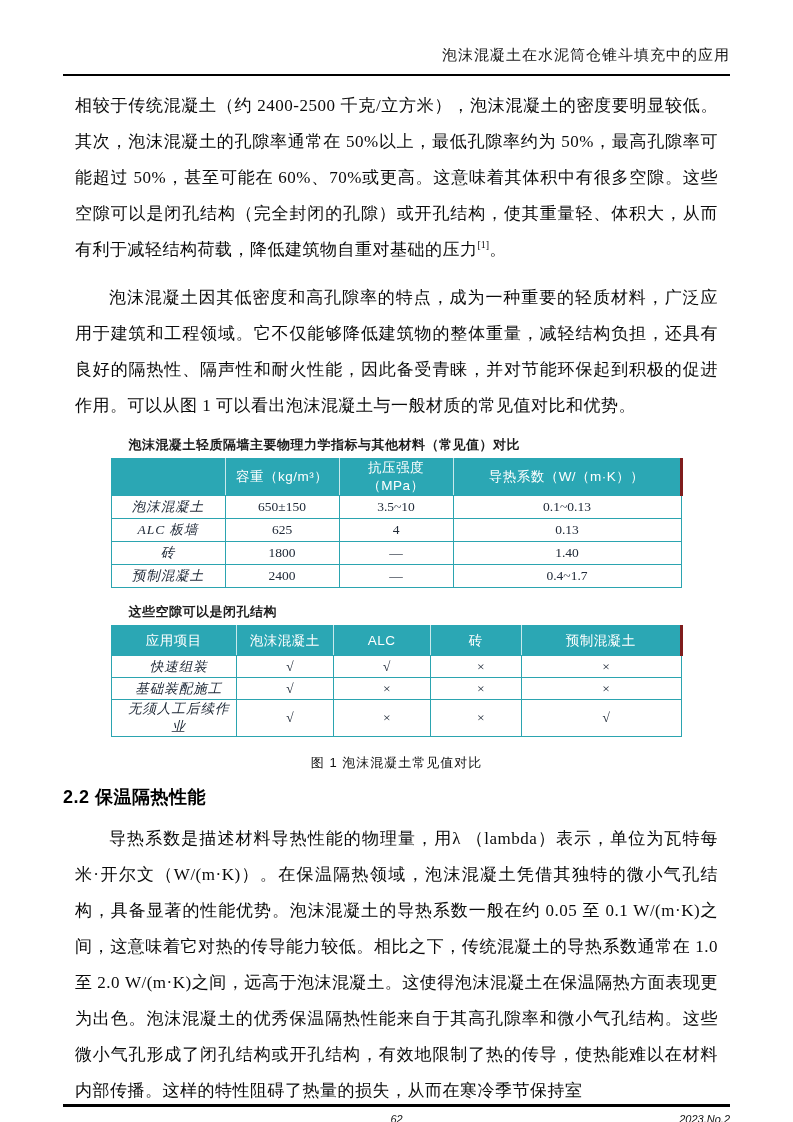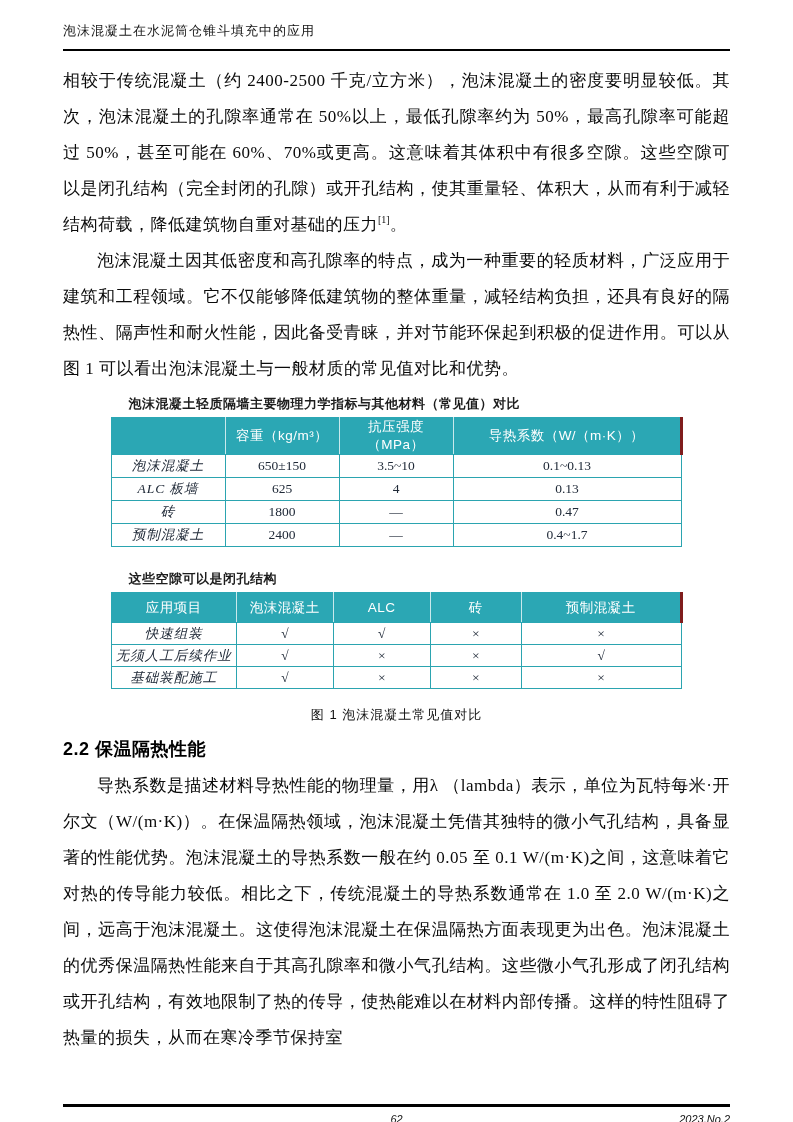--- a/index.html
+++ b/index.html
@@ -2,53 +2,53 @@
 <html><head>
 <meta charset="utf-8">
 <style>
   html,body{margin:0;padding:0;background:#e8e8e8;}
   .page{
     width:793px;height:1122px;background:#ffffff;position:relative;
     margin:0 auto;box-sizing:border-box;padding:0 63px;overflow:hidden;
     font-family:"Liberation Serif","DejaVu Serif",serif;color:#000;
   }
   .header-title{
-    text-align:left;font-size:13px;color:#151515;padding-top:22px;
+    text-align:right;font-size:15px;color:#151515;padding-top:46px;
     letter-spacing:1px;
   }
   .header-rule{border-bottom:2px solid #000;margin-top:9px;}
   .body-par{
-    font-size:17px;line-height:36px;text-align:justify;margin:0;
+    font-size:17px;line-height:36px;text-align:justify;margin:12px;
     letter-spacing:0.5px;color:#0a0a0a;
   }
   .p1{margin-top:12px;}
   .indent{text-indent:2em;}
   .ref-sup{font-size:10px;vertical-align:super;line-height:0;letter-spacing:0;}
   
   .figure{
     width:572px;margin:7px auto 0;
     font-family:"Liberation Sans","DejaVu Sans",sans-serif;
   }
   .tbl-title{
-    font-size:13px;font-weight:bold;color:#1d1d1d;margin:8px 0 4px 18px;
+    font-size:13px;font-weight:bold;color:#1d1d1d;margin:0 0 4px 18px;
     letter-spacing:0.5px;
   }
   .fig-tbl{border-collapse:collapse;width:572px;table-layout:fixed;}
   .fig-tbl th{
     background:#2ba7b4;color:#ffffff;font-weight:normal;font-size:13.5px;
     height:29px;border:1px solid #2ba7b4;border-right:1px solid rgba(255,255,255,0.75);
     text-align:center;padding:0 2px;letter-spacing:0.5px;
   }
   .fig-tbl th:last-child{border-right:3px solid #7f1d1d;}
   .fig-tbl td{
     border:1px solid #2ba4b0;background:#ffffff;color:#202a38;
     text-align:center;font-size:13.5px;height:22px;padding:0 2px;
     font-family:"Liberation Serif","DejaVu Serif",serif;
   }
-  .t2 td{height:21px;}
+  .t2 td{height:21px;padding-left:12px;}
   .lbl{font-style:italic;letter-spacing:1px;}
   .mark{font-size:14px;}
   .tbl-gap{height:15px;}
   .fig-caption{
     text-align:center;font-size:13px;color:#111;margin-top:17px;
     font-family:"Liberation Sans","DejaVu Sans",sans-serif;letter-spacing:1px;
   }
   .section-heading{
     font-size:18px;font-weight:bold;color:#000;margin:13px 0 7px 0;
     font-family:"Liberation Sans","DejaVu Sans",sans-serif;letter-spacing:0.5px;
@@ -98,21 +98,21 @@
       <tr>
         <td class="lbl">ALC 板墙</td>
         <td>625</td>
         <td>4</td>
         <td>0.13</td>
       </tr>
       <tr>
         <td class="lbl">砖</td>
         <td>1800</td>
         <td>—</td>
-        <td>0.47</td>
+        <td>1.40</td>
       </tr>
       <tr>
         <td class="lbl">预制混凝土</td>
         <td>2400</td>
         <td>—</td>
         <td>0.4~1.7</td>
       </tr>
     </tbody>
       </table>
 
@@ -136,32 +136,32 @@
         <th>预制混凝土</th>
       </tr>
       <tr>
         <td class="lbl">快速组装</td>
         <td class="mark">√</td>
         <td class="mark">√</td>
         <td class="mark">×</td>
         <td class="mark">×</td>
       </tr>
       <tr>
+        <td class="lbl">基础装配施工</td>
+        <td class="mark">√</td>
+        <td class="mark">×</td>
+        <td class="mark">×</td>
+        <td class="mark">×</td>
+      </tr>
+      <tr>
         <td class="lbl">无须人工后续作业</td>
         <td class="mark">√</td>
         <td class="mark">×</td>
         <td class="mark">×</td>
         <td class="mark">√</td>
-      </tr>
-      <tr>
-        <td class="lbl">基础装配施工</td>
-        <td class="mark">√</td>
-        <td class="mark">×</td>
-        <td class="mark">×</td>
-        <td class="mark">×</td>
       </tr>
     </tbody>
       </table>
   </div>
 
   <div class="fig-caption">图 1  泡沫混凝土常见值对比</div>
 
   <div class="section-heading">2.2 保温隔热性能</div>
 
   <p class="body-par indent">导热系数是描述材料导热性能的物理量，用λ （lambda）表示，单位为瓦特每米·开尔文（W/(m·K)）。在保温隔热领域，泡沫混凝土凭借其独特的微小气孔结构，具备显著的性能优势。泡沫混凝土的导热系数一般在约 0.05 至 0.1 W/(m·K)之间，这意味着它对热的传导能力较低。相比之下，传统混凝土的导热系数通常在 1.0 至 2.0 W/(m·K)之间，远高于泡沫混凝土。这使得泡沫混凝土在保温隔热方面表现更为出色。泡沫混凝土的优秀保温隔热性能来自于其高孔隙率和微小气孔结构。这些微小气孔形成了闭孔结构或开孔结构，有效地限制了热的传导，使热能难以在材料内部传播。这样的特性阻碍了热量的损失，从而在寒冷季节保持室</p>

